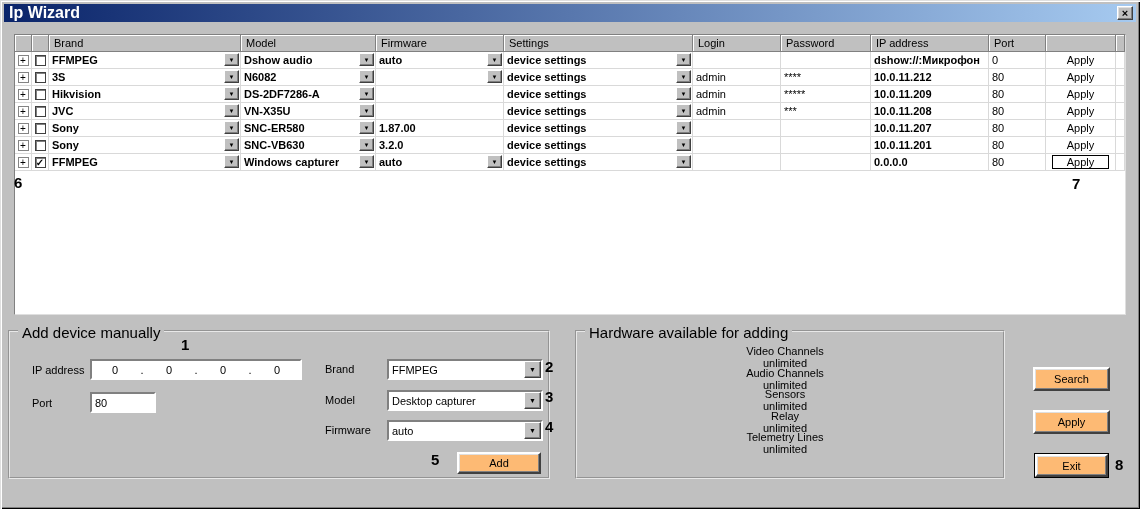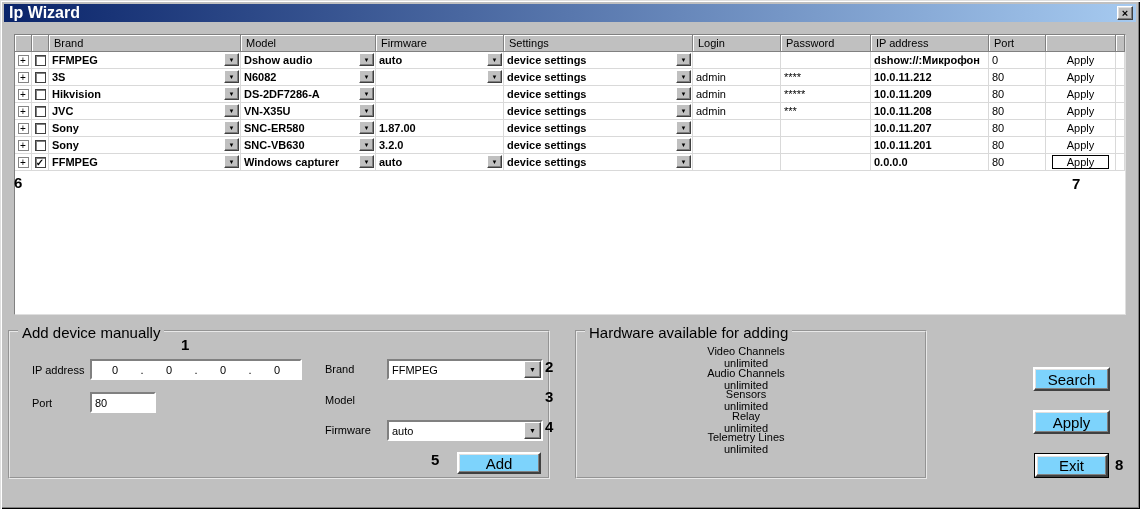--- a/index.html
+++ b/index.html
@@ -83,21 +83,21 @@
     color: #000; border: 1px solid #000; padding: 0 14px;
     height: 14px; line-height: 13px; display: inline-block;
   }
   
   .groupbox { position: absolute; border: 2px groove #e8e8e8; }
   .gtitle {
     position: absolute; top: -8px; left: 8px; background: #c0c0c0;
     padding: 0 4px; font-size: 15px; color: #000;
   }
   .gb-add { left: 8px;   top: 330px; width: 542px; height: 149px; }
-  .gb-hw  { left: 575px; top: 330px; width: 352px; height: 149px; }
+  .gb-hw  { left: 575px; top: 330px; width: 430px; height: 149px; }
   .lbl { position: absolute; font-size: 11px; color: #000; }
   .lbl-ip       { left: 22px;  top: 32px; }
   .lbl-port     { left: 22px;  top: 65px; }
   .lbl-brand    { left: 315px; top: 31px; }
   .lbl-model    { left: 315px; top: 62px; }
   .lbl-firmware { left: 315px; top: 92px; }
   .sunken {
     background: #ffffff;
     border: 2px solid; border-color: #808080 #ffffff #ffffff #808080;
   }
@@ -116,24 +116,24 @@
     background: #ffffff;
     border: 2px solid; border-color: #808080 #ffffff #ffffff #808080;
     font-size: 11px; display: flex; align-items: center; padding-left: 3px;
     cursor: pointer;
   }
   .combo-brand    { left: 377px; top: 27px; }
   .combo-model    { left: 377px; top: 58px; }
   .combo-firmware { left: 377px; top: 88px; }
   .combo .combo-btn { top: 0; right: 0; bottom: 0; width: 17px; height: auto; font-size: 7px; }
   .btn {
-    background: #7dd3fc;
+    background: #fdba74;
     border: 2px solid; border-color: #ffffff #404040 #404040 #ffffff;
     box-shadow: inset -1px -1px 0 #808080, inset 1px 1px 0 #dfdfdf;
-    font-size: 15px; color: #000;
+    font-size: 11px; color: #000;
     display: flex; align-items: center; justify-content: center; cursor: pointer;
   }
   .btn-add    { position: absolute; left: 447px; top: 120px; width: 84px; height: 22px; }
   .btn-search { position: absolute; left: 1033px; top: 367px; width: 77px; height: 24px; }
   .btn-apply2 { position: absolute; left: 1033px; top: 410px; width: 77px; height: 24px; }
   .btn-exit   {
     position: absolute; left: 1035px; top: 454px; width: 73px; height: 23px;
     box-shadow: 0 0 0 1px #000000, inset -1px -1px 0 #808080, inset 1px 1px 0 #dfdfdf;
   }
   
@@ -476,20 +476,24 @@
       <span class="oct">0</span>
     </div>
     <span class="lbl lbl-port">Port</span>
     <input class="sunken port-field" value="80" style="">
     <span class="lbl lbl-brand">Brand</span>
     <div class="combo combo-brand">
       <span>FFMPEG</span>
       <span class="combo-btn">▼</span>
     </div>
     <span class="lbl lbl-model">Model</span>
+    <div class="combo combo-model">
+      <span>Desktop capturer</span>
+      <span class="combo-btn">▼</span>
+    </div>
     <span class="lbl lbl-firmware">Firmware</span>
     <div class="combo combo-firmware">
       <span>auto</span>
       <span class="combo-btn">▼</span>
     </div>
     <div class="btn btn-add">Add</div>
   </div>
 
   <div class="groupbox gb-hw">
     <span class="gtitle">Hardware available for adding</span>

